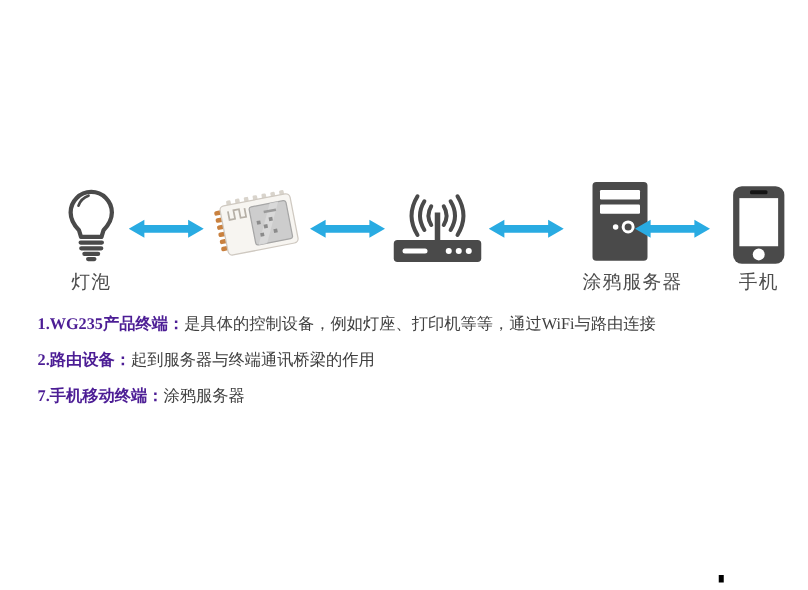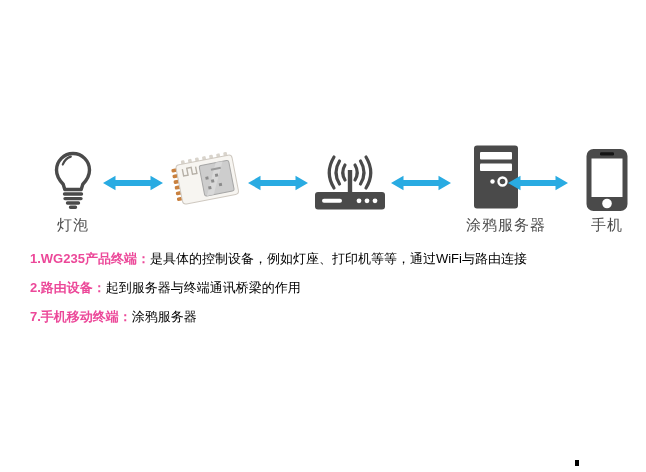--- a/index.html
+++ b/index.html
@@ -4,21 +4,21 @@
 <style>
   :root{
     --icon-color:#4a4a4a;
     --arrow-color:#29abe2;
   }
   html,body{margin:0;padding:0;background:#fff;}
   .canvas{
     position:relative;
     width:646px;height:472px;
     background:#fff;
-    font-family:Liberation Sans, sans-serif;
+    font-family:Liberation Serif, serif;
     overflow:hidden;
   }
   .node{position:absolute;top:146px;text-align:center;}
   .icon-box{
     height:66px;
     display:flex;align-items:flex-end;justify-content:center;
     color:var(--icon-color);
   }
   .node-label{
     margin-top:4px;
@@ -32,22 +32,22 @@
     width:62px;height:18px;
     color:var(--arrow-color);
   }
   .notes{position:absolute;left:30px;top:250px;right:6px;}
   .note{
     margin:0 0 12px 0;
     font-size:13px;
     line-height:17px;
     white-space:nowrap;
   }
-  .note-title{font-weight:bold;color:#ec4899;}
-  .note-desc{color:#000000;}
+  .note-title{font-weight:bold;color:#4c1d95;}
+  .note-desc{color:#404040;}
   .cursor-mark{
     position:absolute;left:575px;top:460px;
     width:4px;height:6px;background:#000;
   }
 </style>
 </head>
 <body>
 
 <div class="canvas">
 

